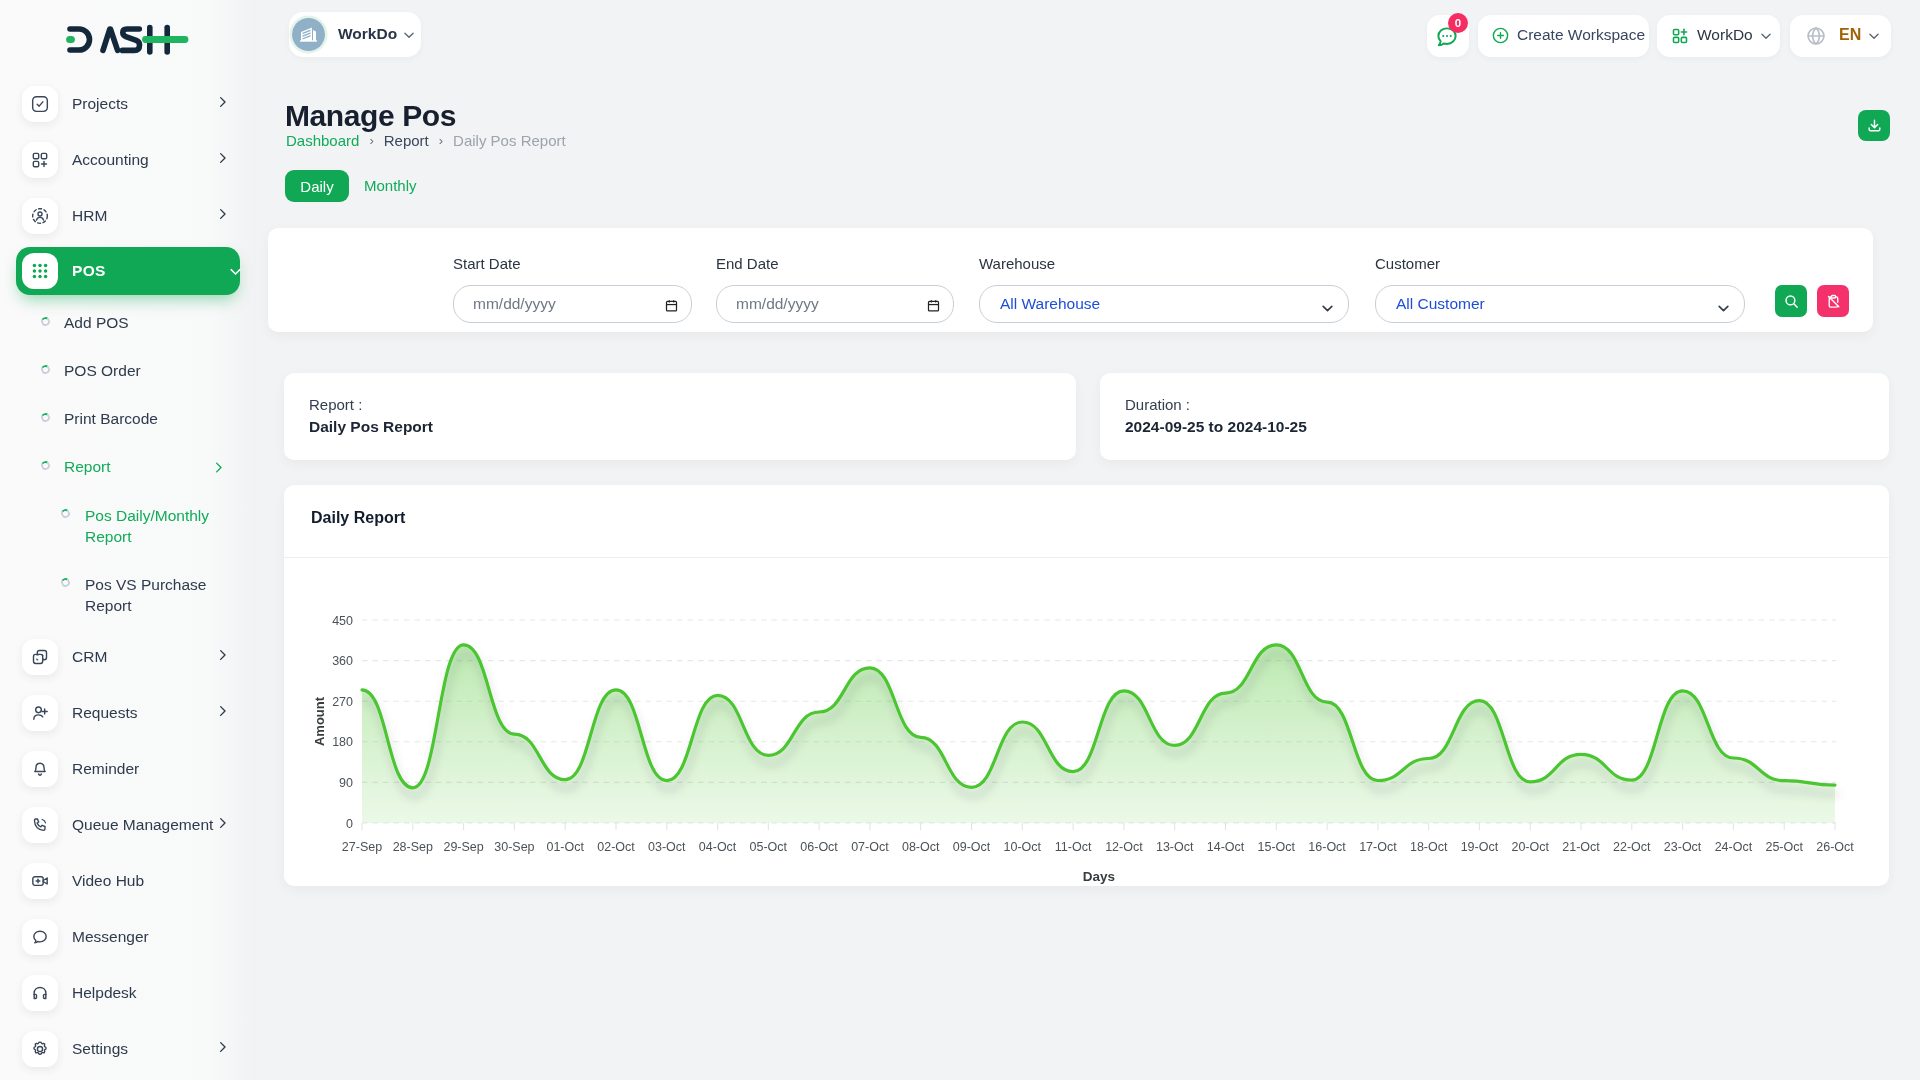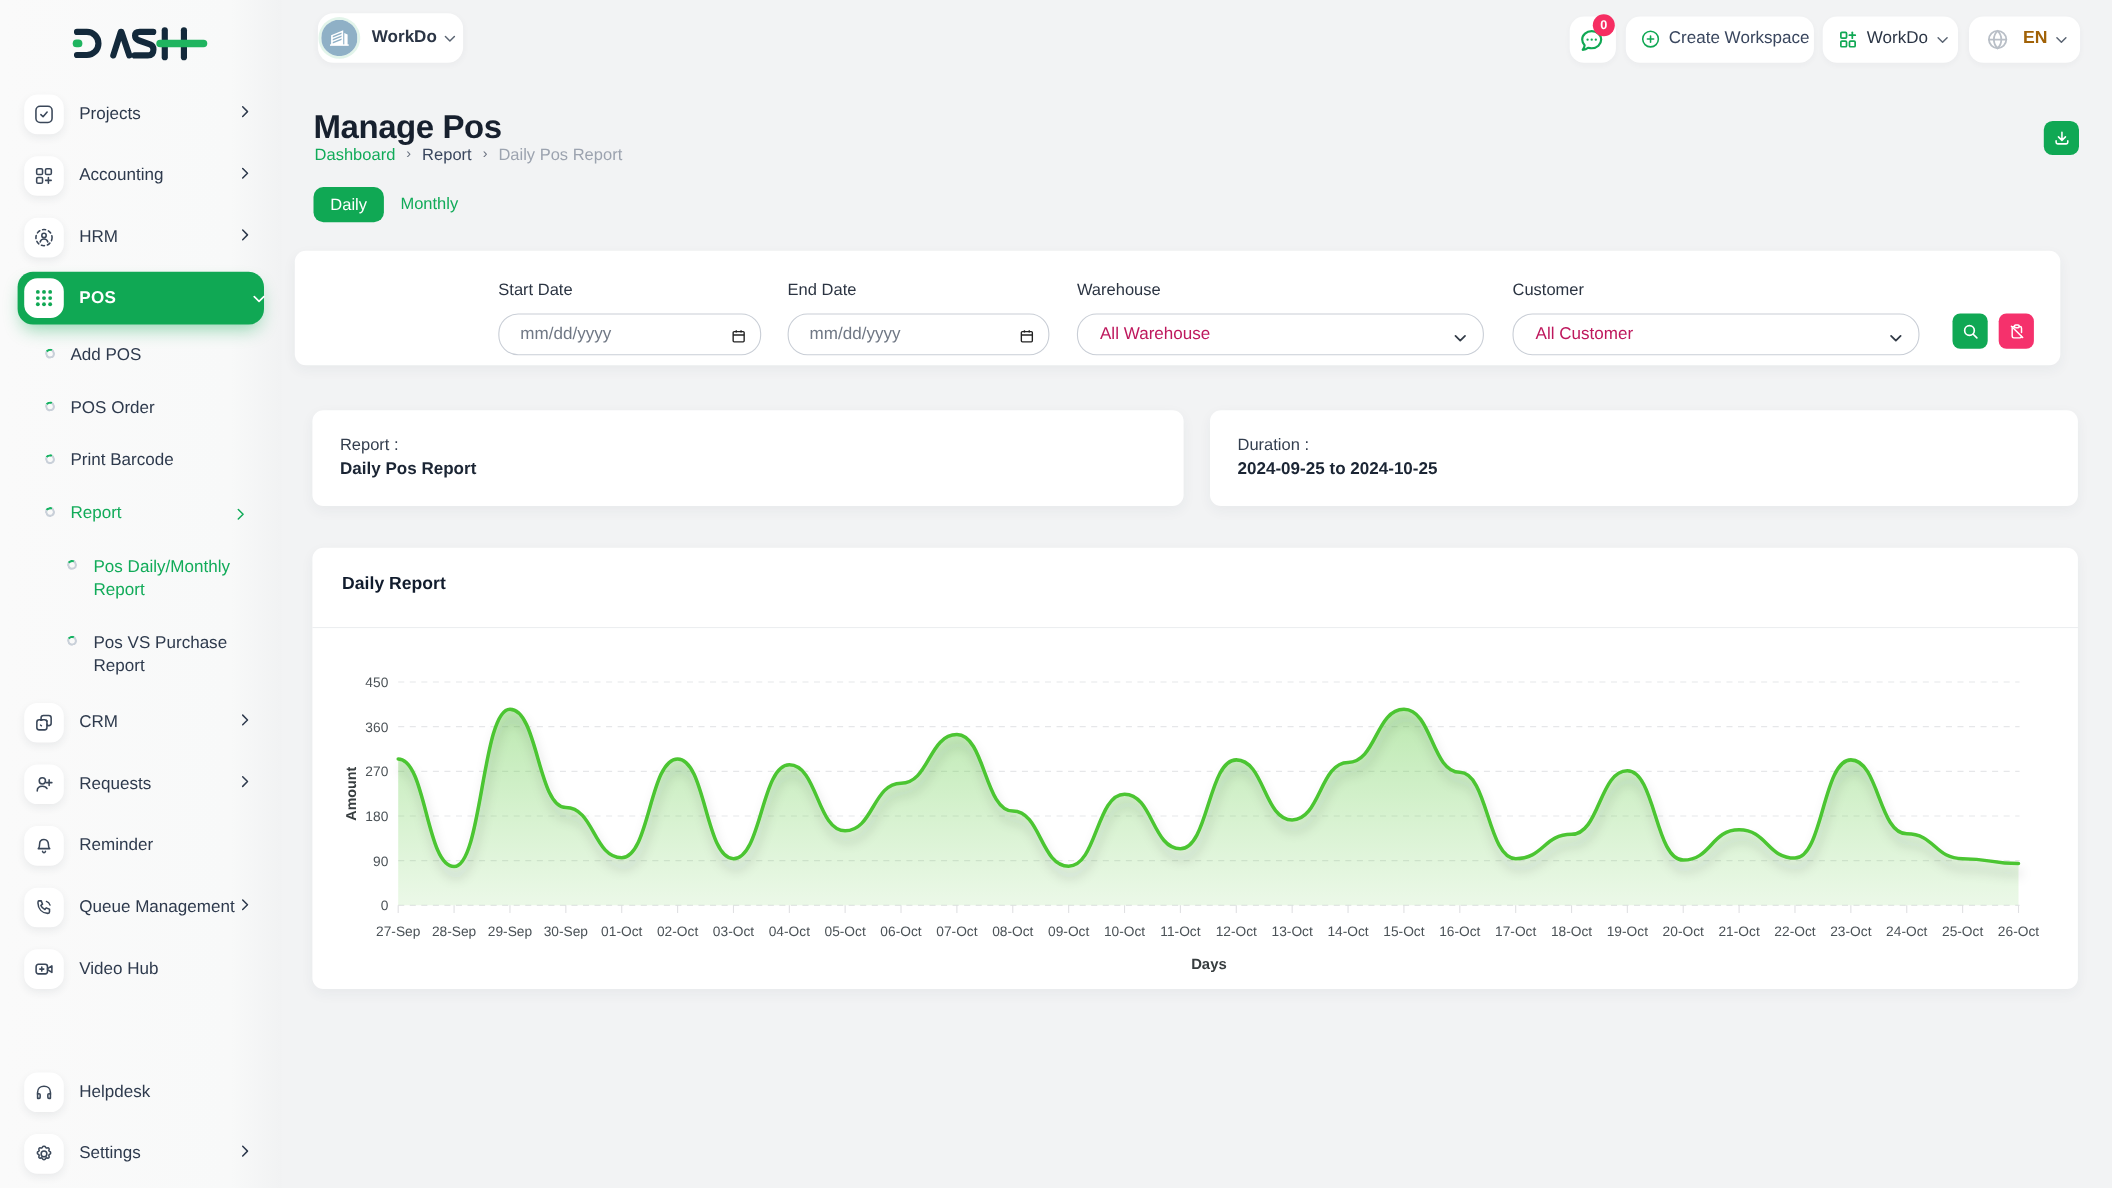--- a/index.html
+++ b/index.html
@@ -24,21 +24,21 @@
 .crumb .sep{color:#6b7280;font-size:13px;padding:0 10px;position:relative;top:-1px;}
 .crumb .muted{color:#9ca3af;}
 .tabdaily{position:absolute;left:285px;top:170px;width:64px;height:32px;background:#10a854;border-radius:9px;color:#fff;font-size:15px;display:flex;align-items:center;justify-content:center;}
 .tabmonthly{position:absolute;left:364px;top:170px;font-size:15px;color:#11ab59;line-height:32px;}
 .dlbtn{position:absolute;left:1858px;top:110px;width:32px;height:31px;background:#10a854;border-radius:8px;display:flex;align-items:center;justify-content:center;}
 .flabel{position:absolute;font-size:15px;color:#2b3442;}
 .finput{position:absolute;height:38px;background:#fff;border:1px solid #c9ced6;border-radius:18px;font-size:15px;color:#6d7580;}
 .date-ph{position:absolute;left:19px;top:9px;color:#707885;font-size:15.5px;}
 .cal{position:absolute;right:12px;top:12px;}
 .selchev{position:absolute;right:14px;top:15px;}
-.seltxt{position:absolute;left:20px;top:9px;color:#be185d;font-size:15.5px;}
+.seltxt{position:absolute;left:20px;top:9px;color:#1d4ed8;font-size:15.5px;}
 .sqbtn{position:absolute;width:32px;height:32px;border-radius:7px;display:flex;align-items:center;justify-content:center;}
 .infolabel{font-size:15px;color:#333e4e;}
 .infoval{font-size:15.5px;font-weight:700;color:#1b2534;margin-top:5px;}
 </style>
 </head>
 <body>
 
 <div class="sidebar">
   <svg width="256" height="70" style="position:absolute;top:0;left:0"></svg>
   <svg width="150" height="34" viewBox="0 0 150 34" style="position:absolute;left:64px;top:23px;">
@@ -146,20 +146,28 @@
       <span class="icobox">
         <svg width="20" height="20" viewBox="0 0 24 24" fill="none" stroke="#3a4759" stroke-width="1.7" stroke-linecap="round" stroke-linejoin="round">
           <rect x="3.4" y="6.8" width="12.4" height="10.4" rx="2.5"></rect>
           <path d="M15.8,11.4 L20.6,8.4 L20.6,15.6 L15.8,12.6"></path>
           <line x1="9.6" y1="9.8" x2="9.6" y2="14.2"></line>
           <line x1="7.4" y1="12" x2="11.8" y2="12"></line>
         </svg>
       </span>
       <span class="navtxt">Video Hub</span>
     </div>
+<div class="navrow" style="top:919px">
+      <span class="icobox">
+        <svg width="20" height="20" viewBox="0 0 24 24" fill="none" stroke="#3a4759" stroke-width="1.7" stroke-linecap="round" stroke-linejoin="round">
+          <path d="M12,5 C7.8,5 4.6,7.8 4.6,11.4 C4.6,13.3 5.5,15 7,16.1 C7,17 6.6,18.1 5.8,18.8 C7.2,18.8 8.6,18.2 9.4,17.4 C10.2,17.7 11.1,17.8 12,17.8 C16.2,17.8 19.4,15 19.4,11.4 C19.4,7.8 16.2,5 12,5 Z"></path>
+        </svg>
+      </span>
+      <span class="navtxt">Messenger</span>
+    </div>
 <div class="navrow" style="top:975px">
       <span class="icobox">
         <svg width="20" height="20" viewBox="0 0 24 24" fill="none" stroke="#3a4759" stroke-width="1.7" stroke-linecap="round" stroke-linejoin="round">
           <path d="M5,14 L5,12 C5,8 8,5.4 12,5.4 C16,5.4 19,8 19,12 L19,14"></path>
           <path d="M5,13.6 L6.6,13.6 C7.3,13.6 7.8,14.1 7.8,14.8 L7.8,17.4 C7.8,18.1 7.3,18.6 6.6,18.6 L5,18.6 Z"></path>
           <path d="M19,13.6 L17.4,13.6 C16.7,13.6 16.2,14.1 16.2,14.8 L16.2,17.4 C16.2,18.1 16.7,18.6 17.4,18.6 L19,18.6 Z"></path>
         </svg>
       </span>
       <span class="navtxt">Helpdesk</span>
     </div>
@@ -345,21 +353,21 @@
       <div class="infolabel">Report :</div>
       <div class="infoval">Daily Pos Report</div>
     </div>
   </div>
 <div class="card" style="left:1100px;top:373px;width:789px;height:87px;">
 <div style="position:absolute;left:25px;top:23px;">
       <div class="infolabel">Duration :</div>
       <div class="infoval">2024-09-25 to 2024-10-25</div>
     </div>
   </div>
-<div class="card" style="left:284px;top:498px;width:1605px;height:401px;">
+<div class="card" style="left:284px;top:485px;width:1605px;height:401px;">
 <span style="position:absolute;left:27px;top:24px;font-size:16px;font-weight:700;color:#111c2d;">Daily Report</span>
 <div style="position:absolute;left:0;top:72px;width:1605px;height:1px;background:#eceef0;"></div>
 </div>
 <svg style="position:absolute;left:284px;top:559px;" width="1605" height="375" viewBox="284 559 1605 375" font-family="Liberation Sans, sans-serif">
 <defs>
 <linearGradient id="ag" x1="0" y1="620" x2="0" y2="823" gradientUnits="userSpaceOnUse">
 <stop offset="0" stop-color="#5bc93f" stop-opacity="0.45"></stop>
 <stop offset="1" stop-color="#67cd4c" stop-opacity="0.13"></stop>
 </linearGradient>
 <filter id="sh" x="-20%" y="-20%" width="140%" height="160%">

